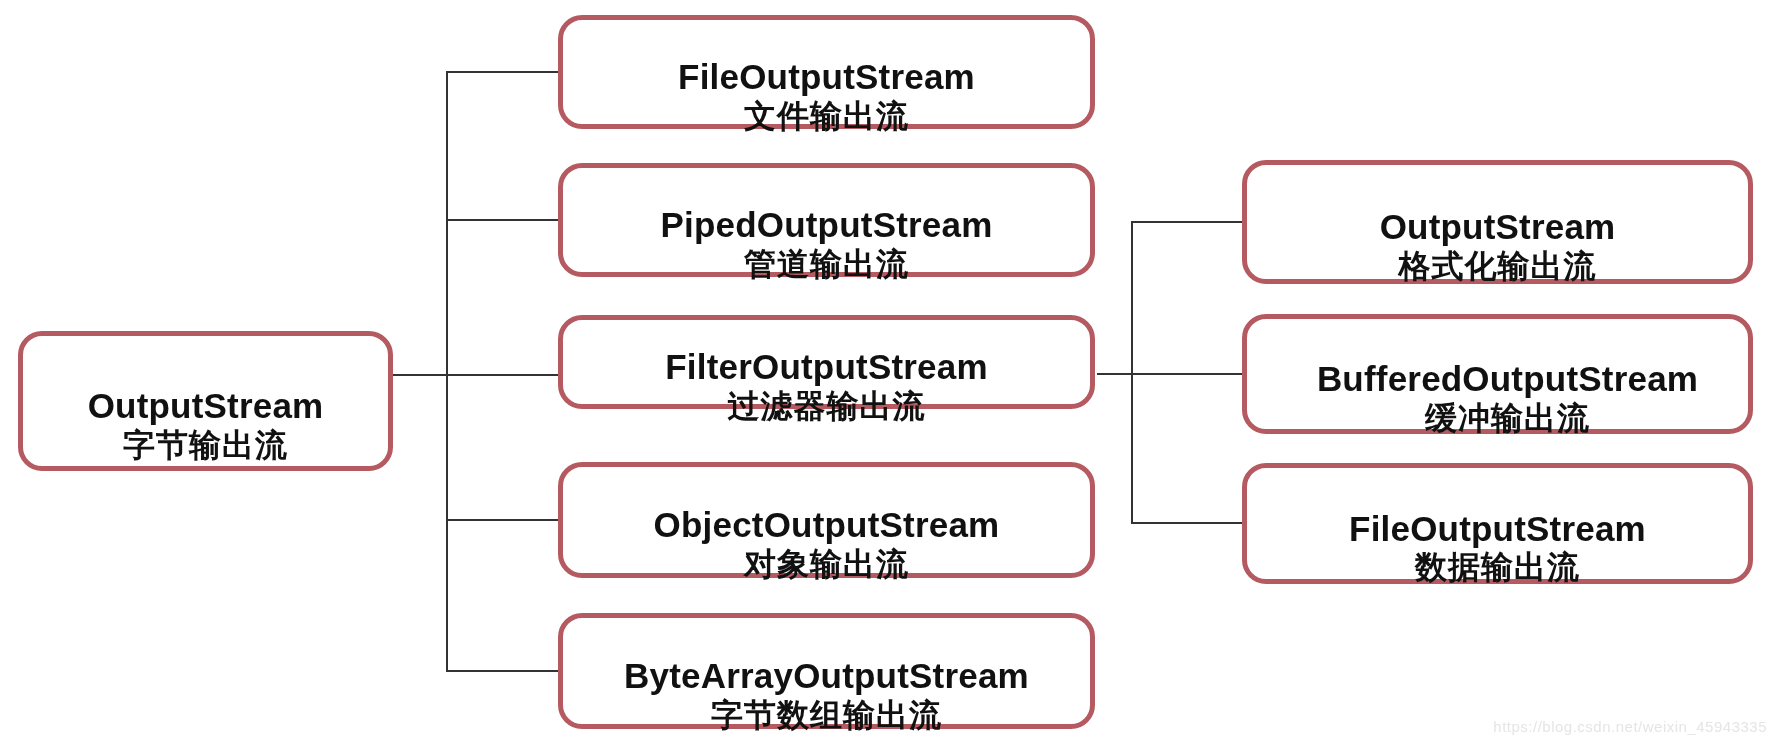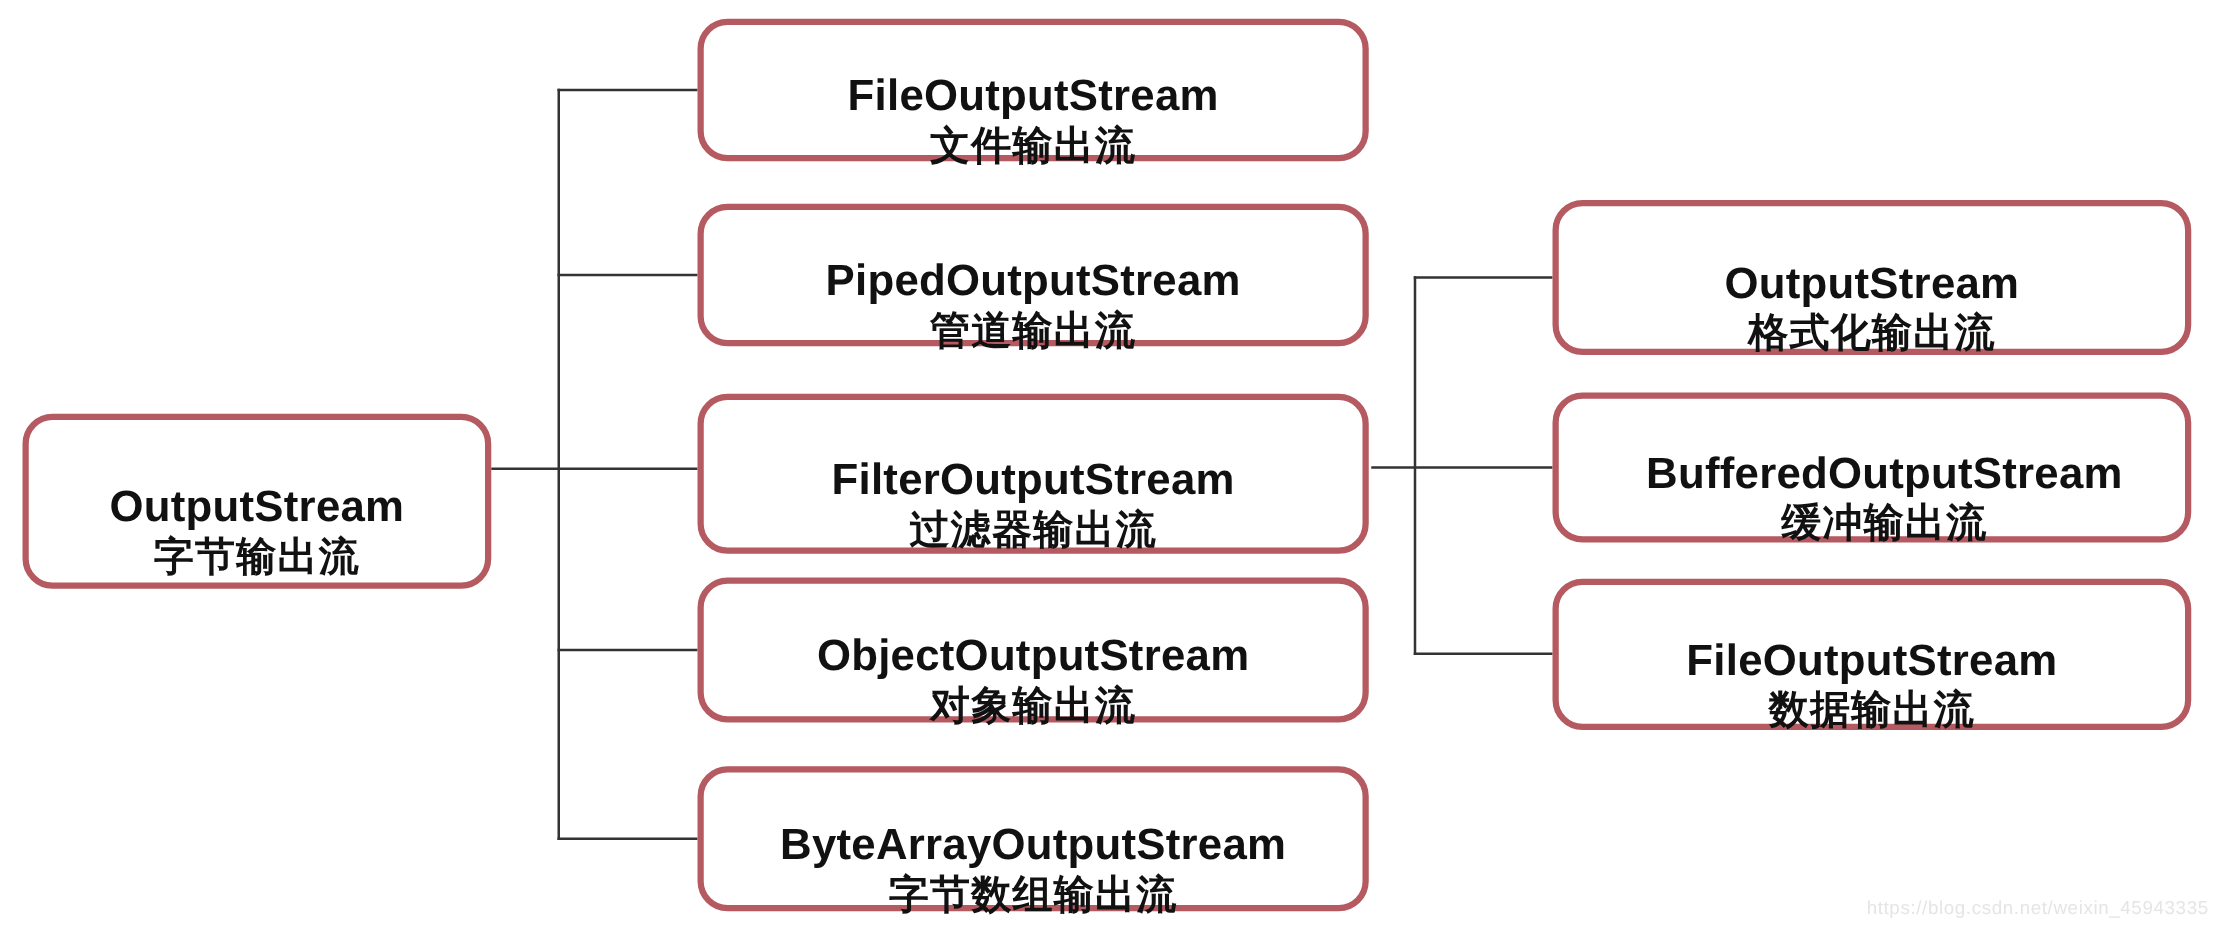--- a/index.html
+++ b/index.html
@@ -36,21 +36,21 @@
     line-height: 1.18;
   }
   .node .en { font-size: 35px; letter-spacing: 0.2px; margin-top: 48px; }
   .node .zh { font-size: 32px; letter-spacing: 1px; }
 
   
   .n-output    { left: 18px;   top: 331px; width: 375px; height: 140px; }
   
   .n-file      { left: 558px;  top: 15px;  width: 537px; height: 114px; }
   .n-piped     { left: 558px;  top: 163px; width: 537px; height: 114px; }
-  .n-filter    { left: 558px;  top: 315px; width: 537px; height: 128px; }
+  .n-filter    { left: 558px;  top: 315px; width: 537px; height: 94px; }
   .n-object    { left: 558px;  top: 462px; width: 537px; height: 116px; }
   .n-bytearray { left: 558px;  top: 613px; width: 537px; height: 116px; }
   
   .n-print     { left: 1242px; top: 160px; width: 511px; height: 124px; }
   .n-buffered  { left: 1242px; top: 314px; width: 511px; height: 120px; padding-left: 20px; }
   .n-data      { left: 1242px; top: 463px; width: 511px; height: 121px; }
 
   .line {
     position: absolute;
     background: var(--line);

